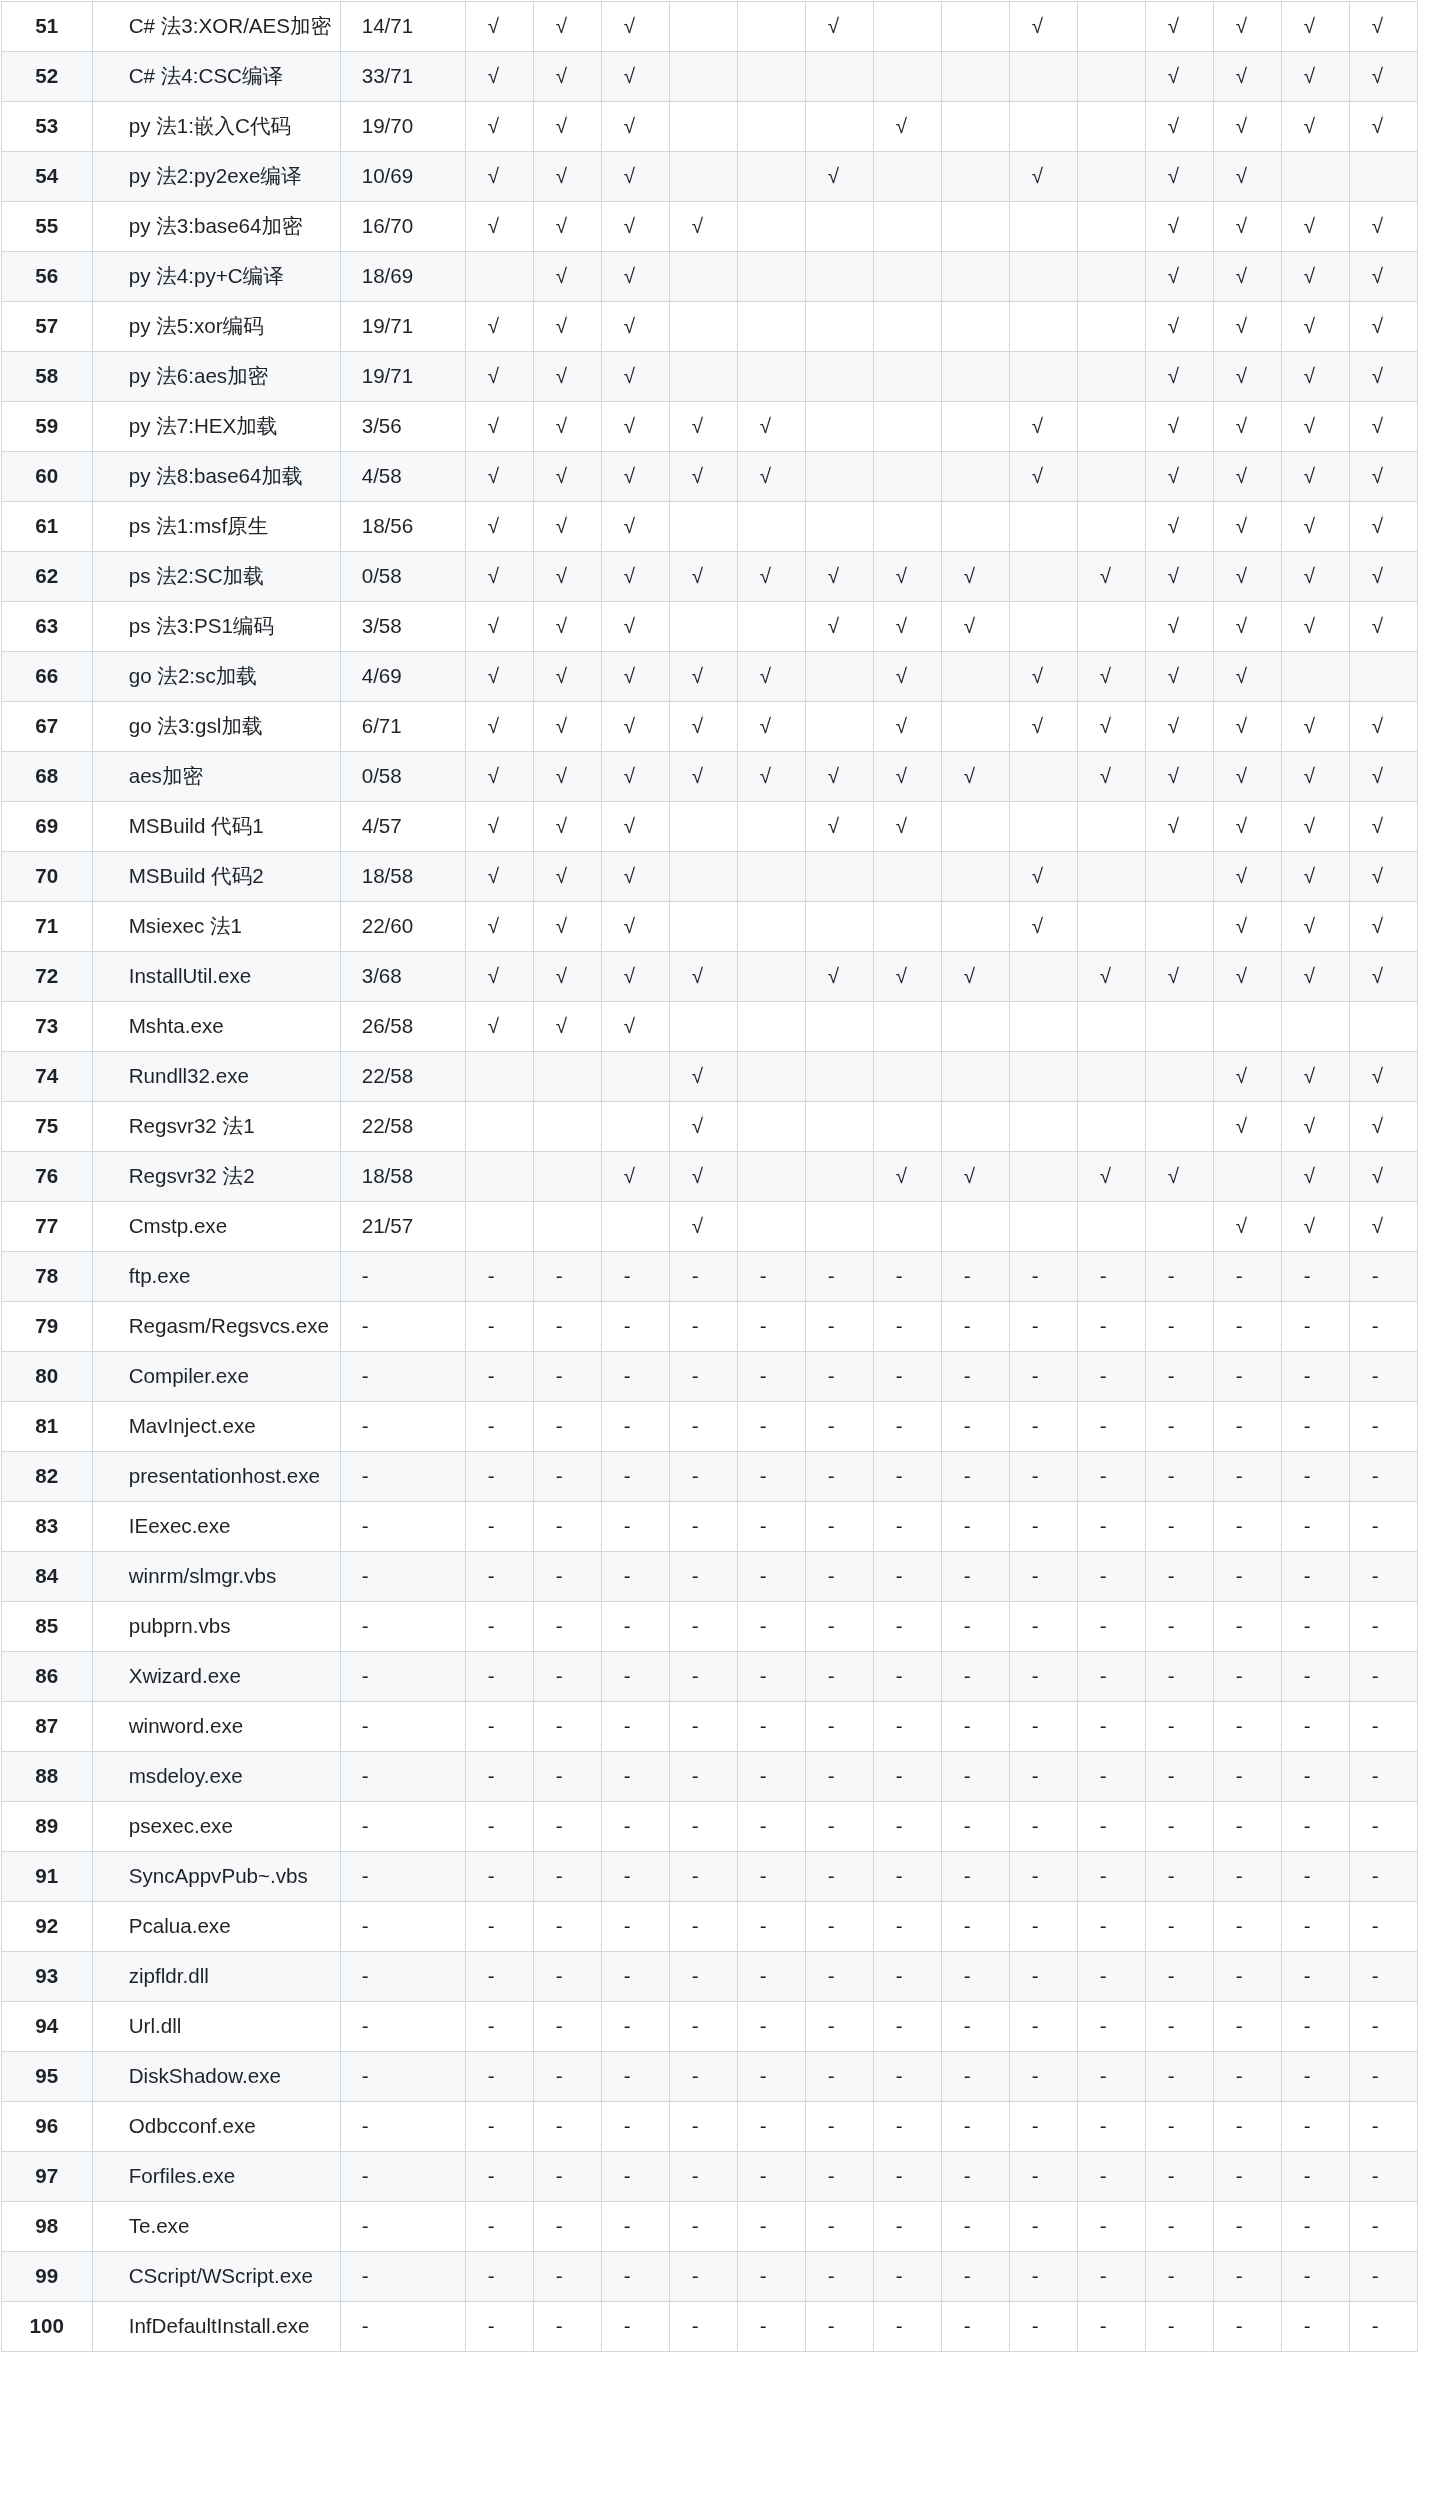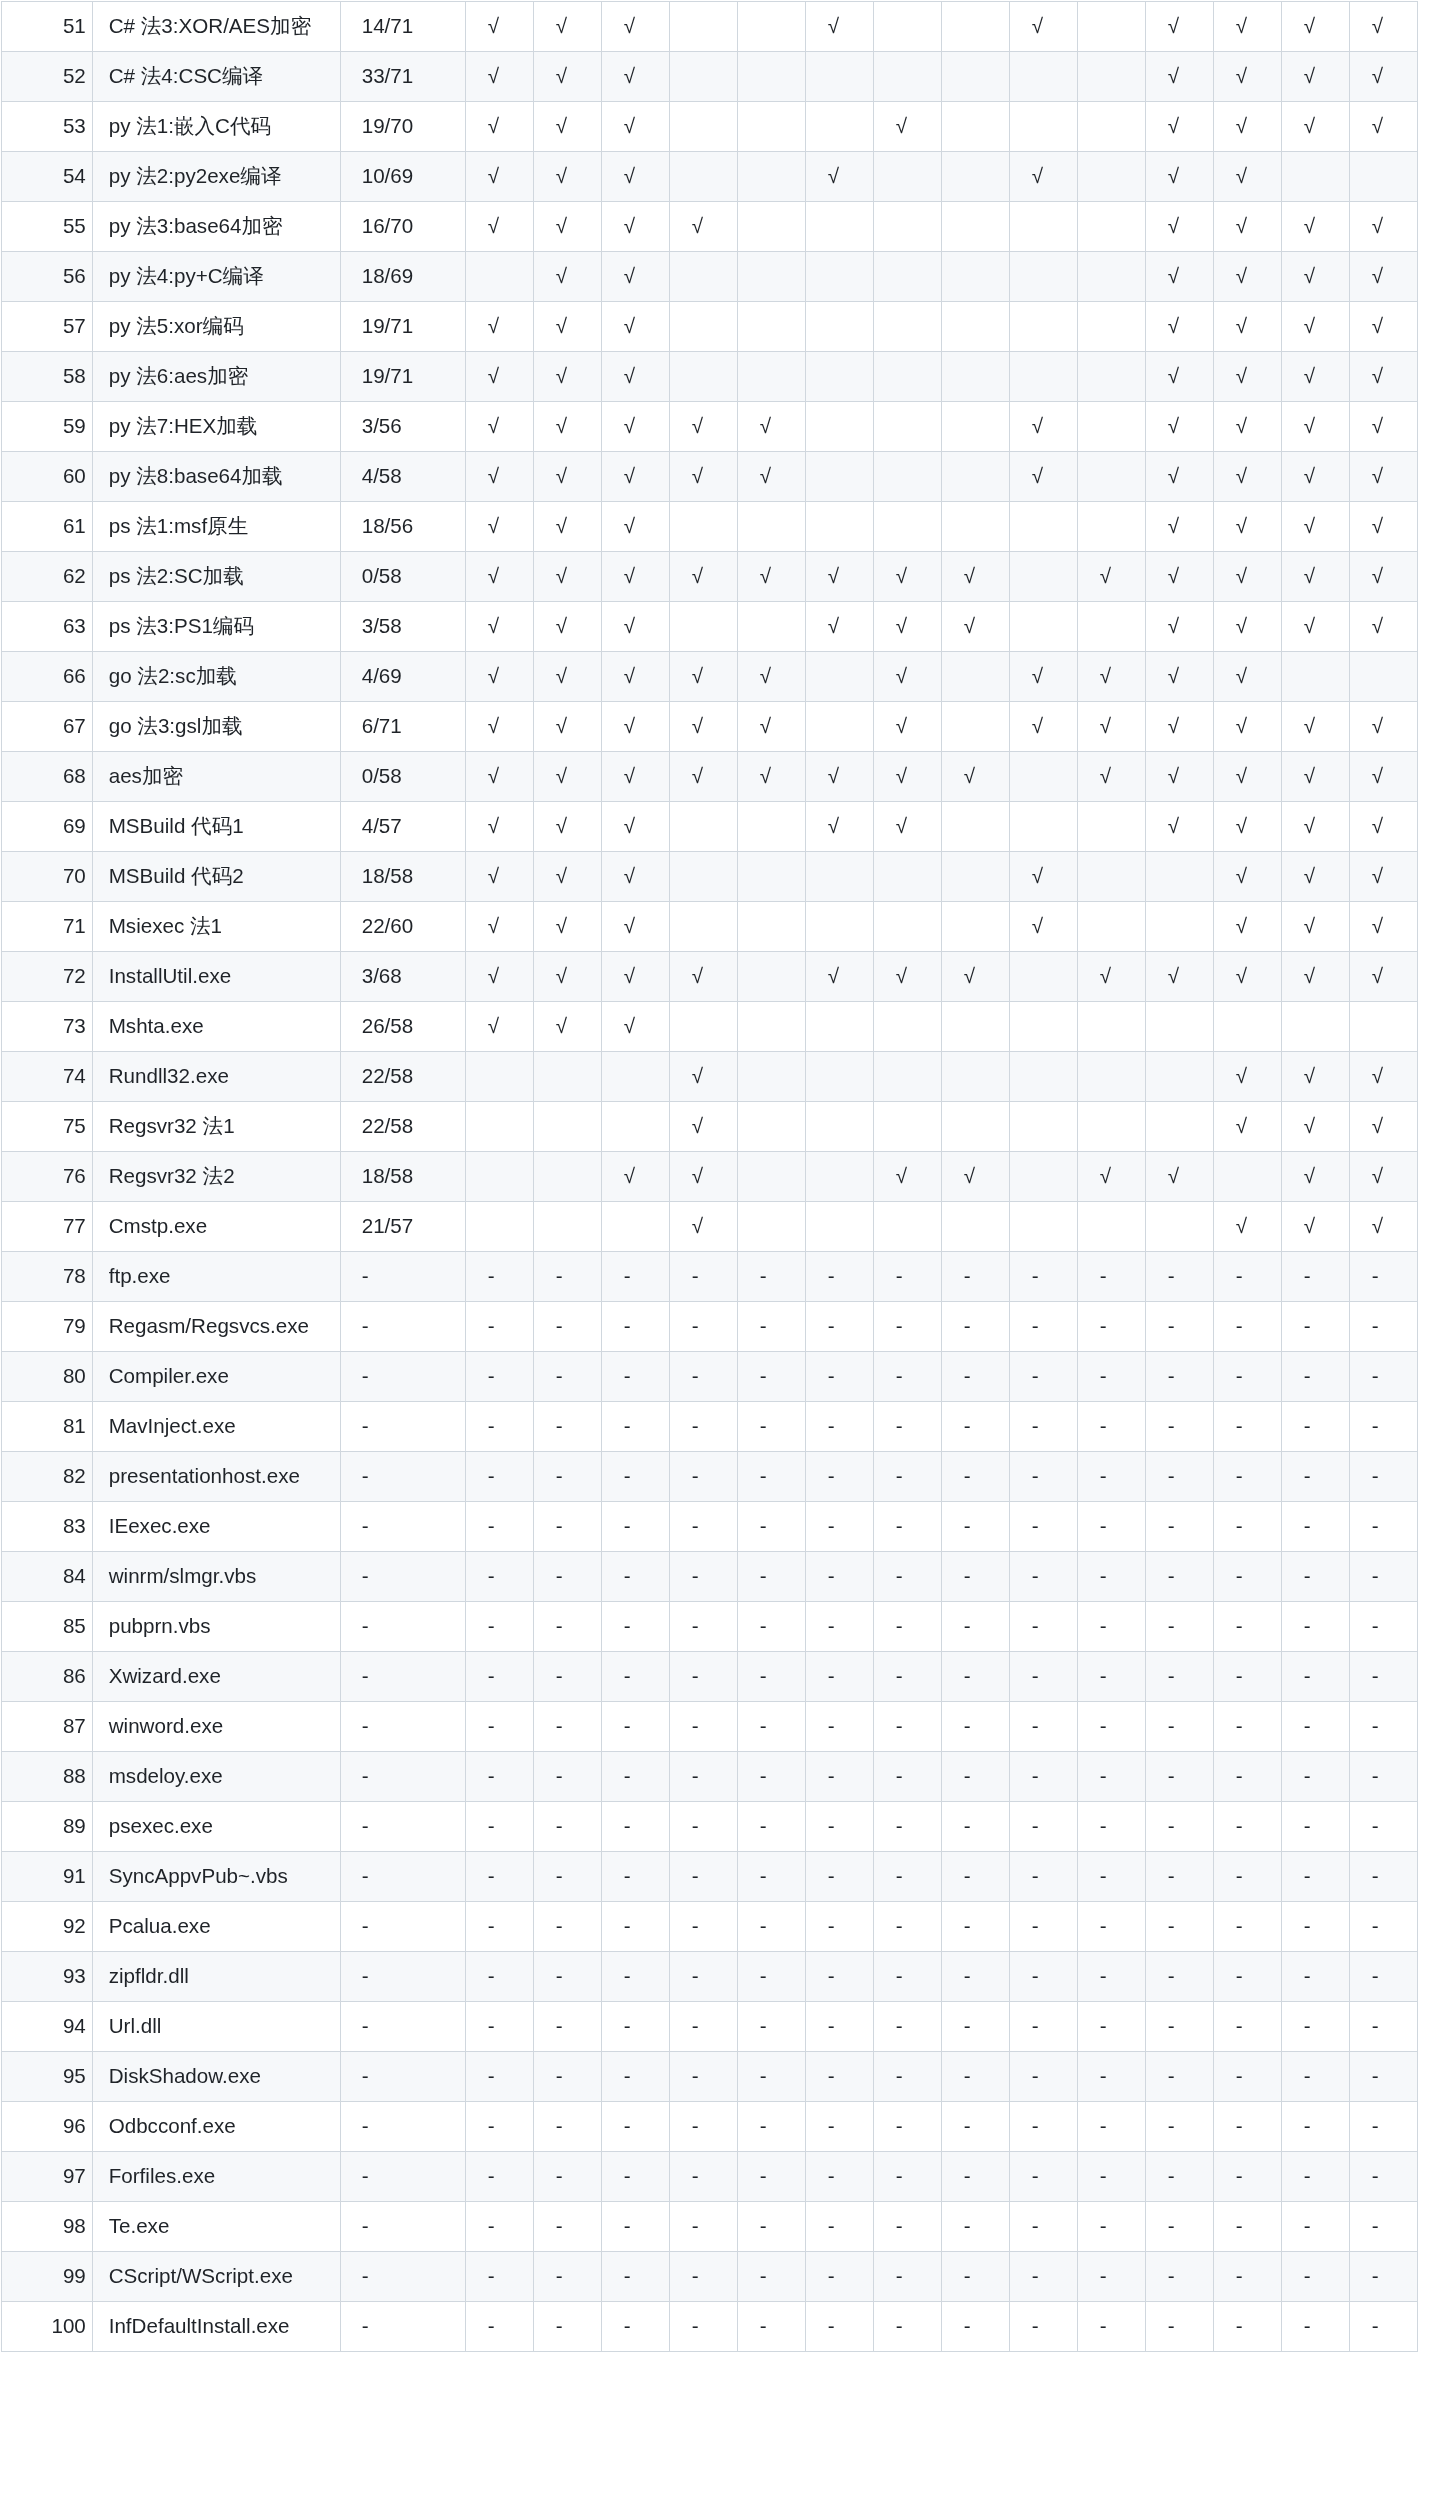--- a/index.html
+++ b/index.html
@@ -21,22 +21,22 @@
   .grid td {
     border: 0.7px solid #d0d7de;
     height: 50px;
     box-sizing: border-box;
     padding: 0 19px;
     white-space: nowrap;
     overflow: hidden;
     vertical-align: middle;
   }
   .grid tr:nth-child(even) td { background: #f6f8fa; }
-  td.c-num  { text-align: right; padding: 0 5.9px; }
-  td.c-name { padding-left: 16px; }
+  td.c-num  { text-align: center; padding: 0 5.9px; font-weight: bold; }
+  td.c-name { padding-left: 36px; }
   td.c-ratio{ padding-left: 21px; }
   td.c-check{ padding: 0 0 0 22px; }
 </style>
 </head>
 <body>
 
 <table class="grid">
   <colgroup>
     <col style="width:91px">
     <col style="width:248px">

